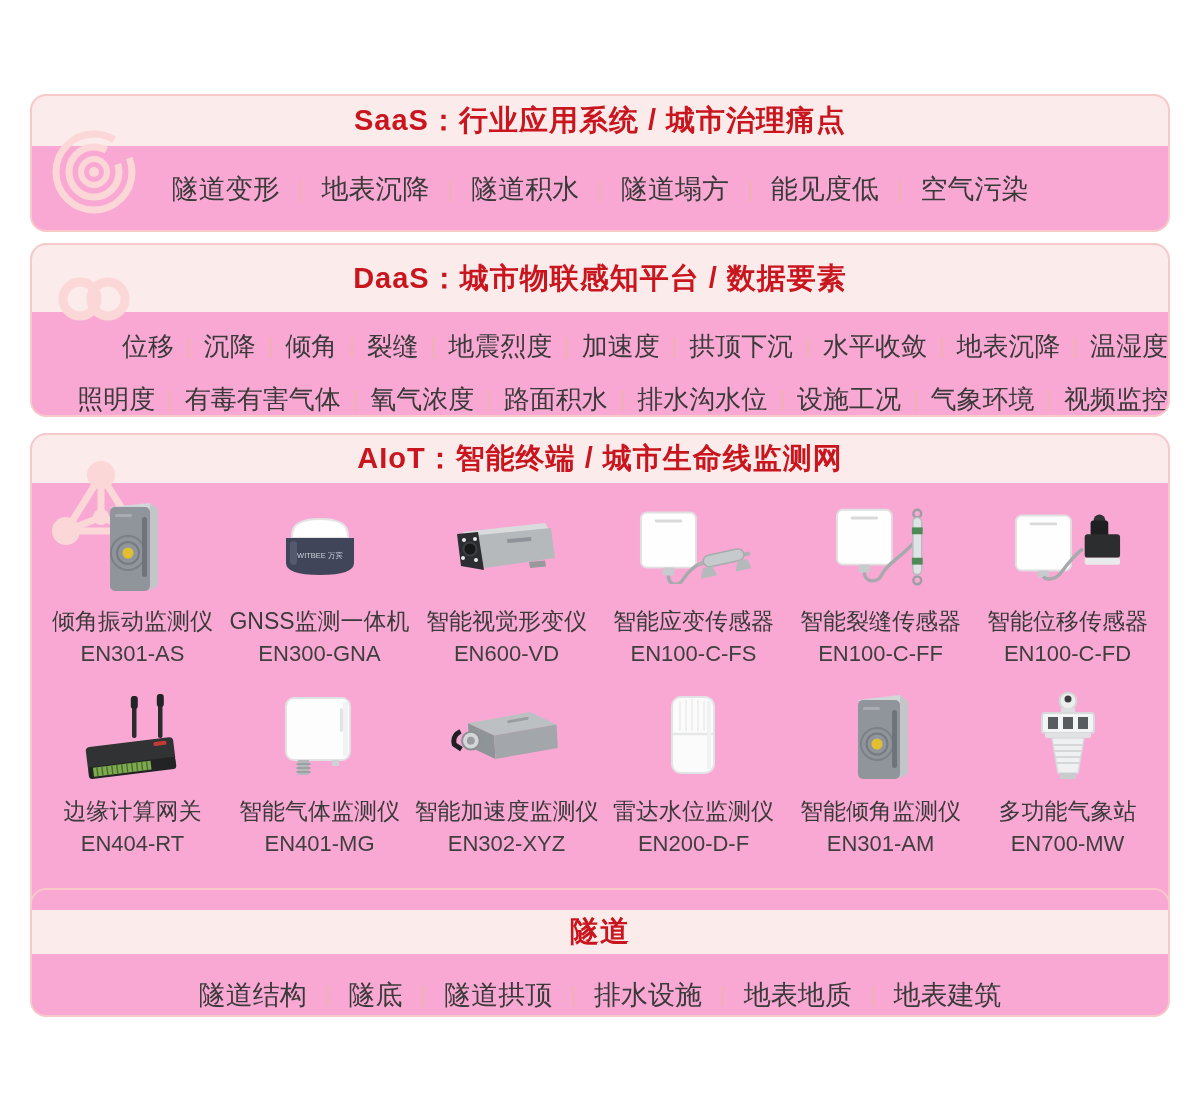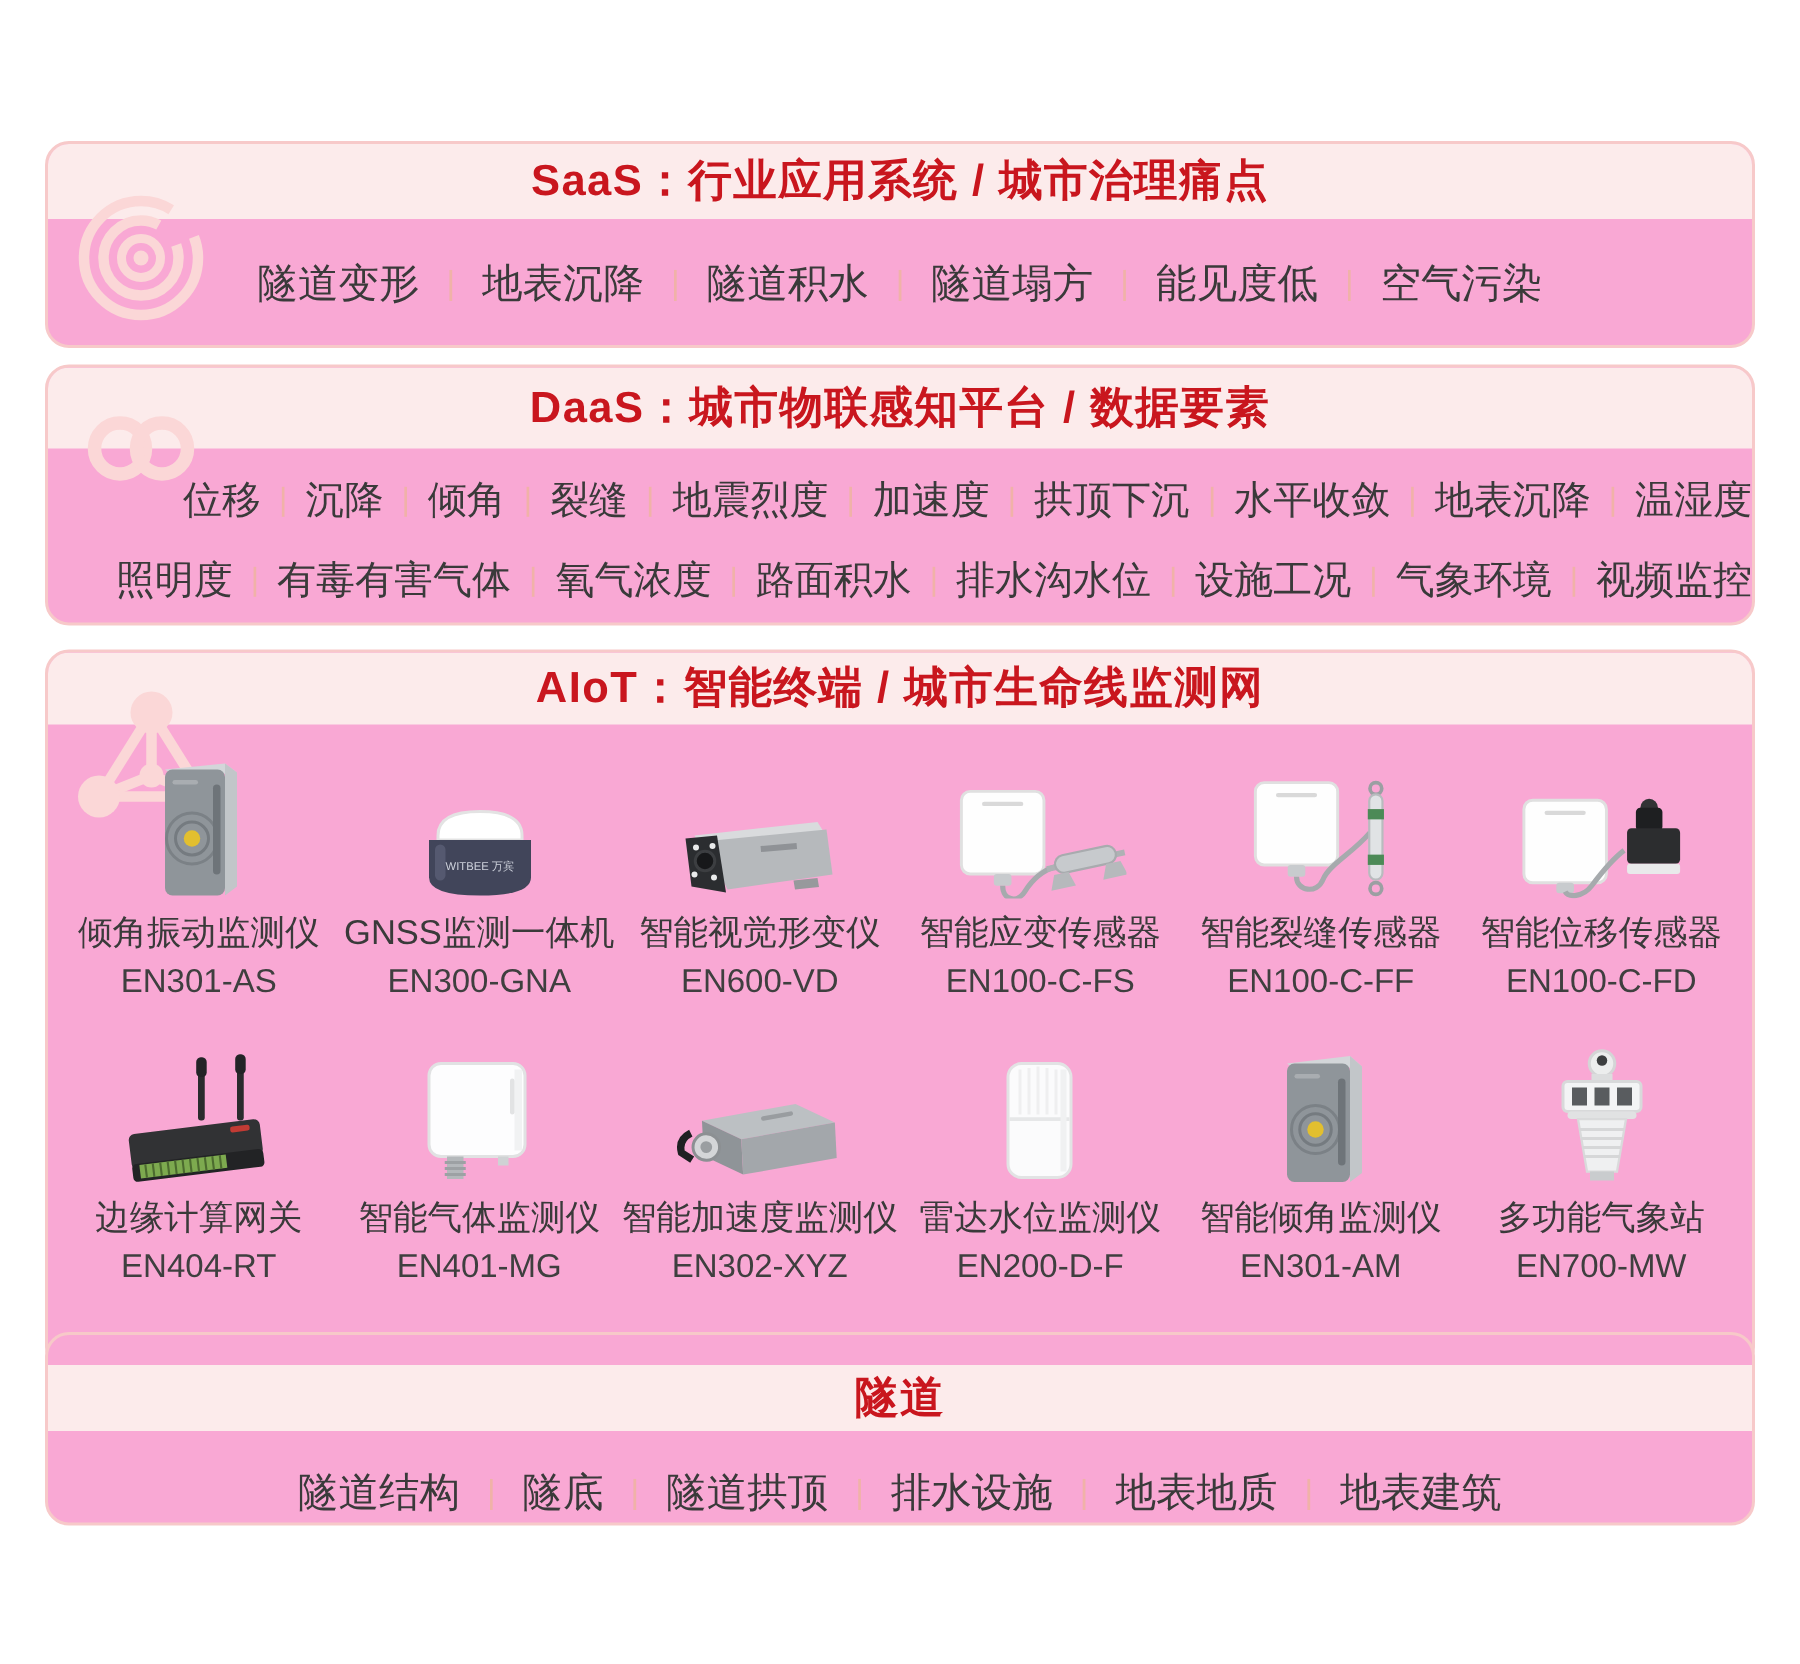--- a/index.html
+++ b/index.html
@@ -27,33 +27,33 @@
   .pipe-list span + span::before{
     content:"|";color:#f0b2a8;font-size:0.82em;font-weight:300;
     margin:0 18px;position:relative;top:-2px;
   }
   
   #sec-saas{top:94px;height:138px;}
   #sec-saas .band{height:50px;}
   #sec-saas .body-area{height:86px;display:flex;align-items:center;justify-content:center;}
   
   #sec-daas{top:243px;height:174px;}
-  #sec-daas .band{height:54px;}
+  #sec-daas .band{height:67px;}
   #sec-daas .body-area{height:122px;display:flex;flex-direction:column;justify-content:space-evenly;}
   #sec-daas .pipe-list{font-size:26px;}
   #sec-daas .pipe-list span + span::before{margin:0 12px;}
   
   #sec-aiot{top:433px;height:481px;}
   #sec-aiot .band{height:48px;}
   .devices{
     display:grid;grid-template-columns:repeat(6,1fr);
     padding:10px 8px 4px;row-gap:14px;column-gap:2px;
   }
   .device{text-align:center;}
-  .device-img{height:106px;display:flex;align-items:flex-end;justify-content:center;padding-bottom:6px;}
+  .device-img{height:106px;display:flex;align-items:center;justify-content:center;padding-bottom:6px;}
   .device-name{font-size:23px;color:#3a3a3a;line-height:33px;white-space:nowrap;}
   .device-model{font-size:22px;color:#3f3f3f;line-height:31px;white-space:nowrap;}
   
   #sec-tunnel{top:888px;height:129px;}
   #sec-tunnel .band{height:44px;margin-top:20px;}
   #sec-tunnel .body-area{height:81px;display:flex;align-items:center;justify-content:center;}
 </style>
 </head>
 <body>
 

